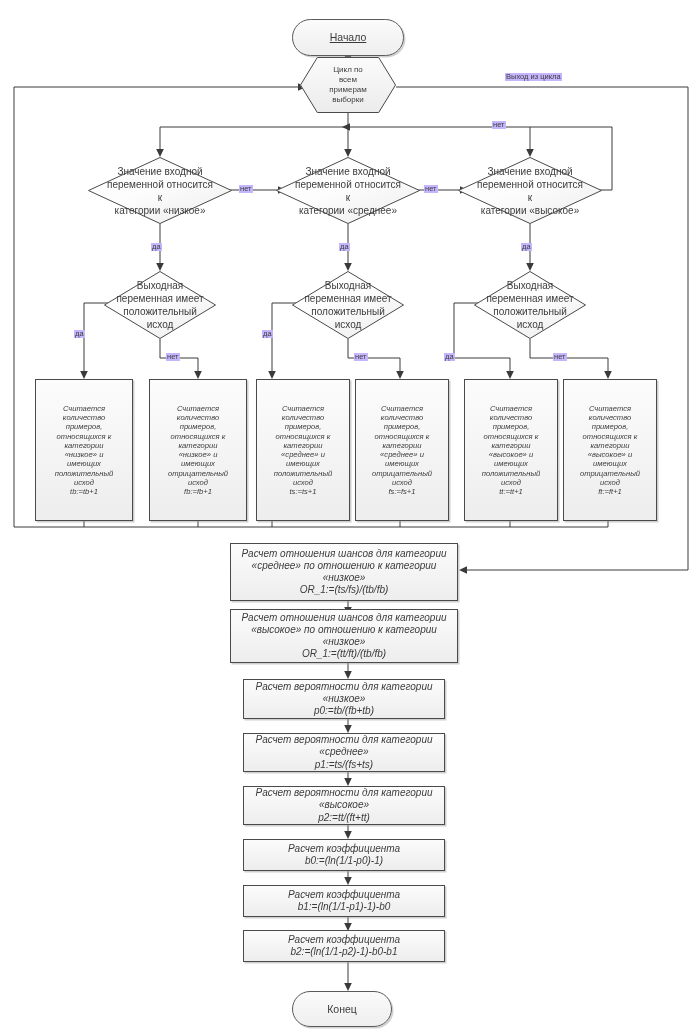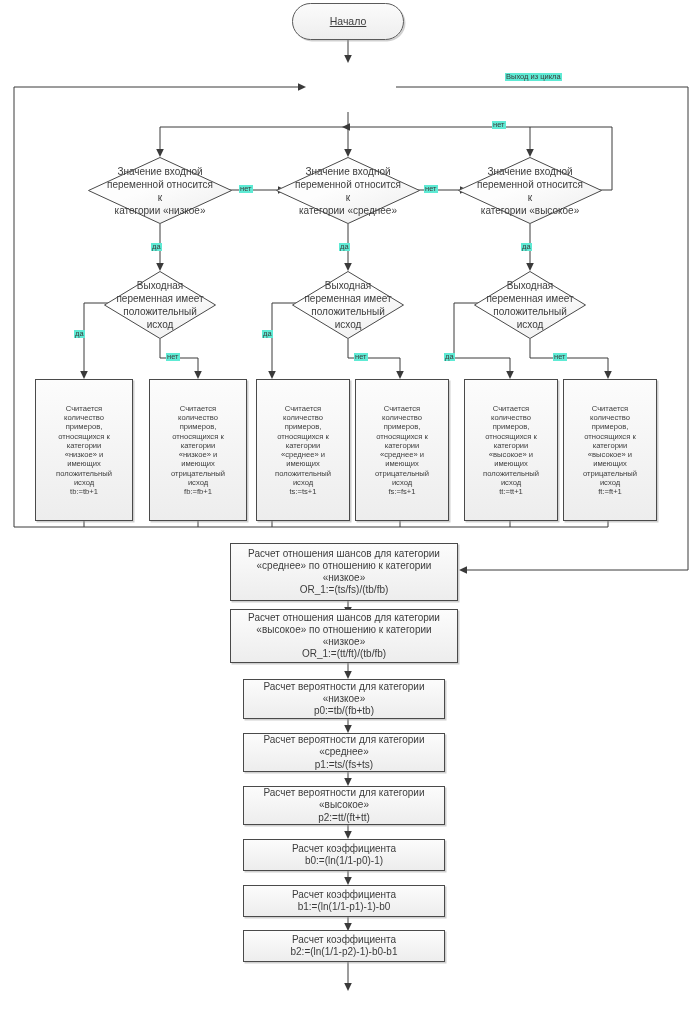--- a/index.html
+++ b/index.html
@@ -27,20 +27,21 @@
     font-size:10.5px;
   }
 
   
   .process{
     border:1px solid #4a4a4a;
     background:linear-gradient(180deg,#fcfcfc 0%,#ededed 100%);
     box-shadow:1.5px 1.5px 0 rgba(160,160,160,.5);
     font-size:7.6px;
     padding:2px 3px;
+    font-style:italic;
   }
   .process.wide{font-size:10px;}
 
   
   .hexwrap{position:absolute;z-index:3;}
   .hexwrap .hexshape{
     position:absolute;inset:0;
     background:linear-gradient(180deg,#fbfbfb 0%,#ebebeb 100%);
     -webkit-clip-path:polygon(18% 0,82% 0,100% 50%,82% 100%,18% 100%,0 50%);
     clip-path:polygon(18% 0,82% 0,100% 50%,82% 100%,18% 100%,0 50%);
@@ -65,21 +66,21 @@
     text-align:center;font-size:10px;color:#3c3c3c;line-height:1.3;white-space:pre-line;
   }
   .diawrap svg{position:absolute;inset:0;overflow:visible;}
 
   
   #wires{position:absolute;left:0;top:0;width:699px;height:1034px;z-index:1;}
   #wires line,#wires path,#wires polyline{stroke:#3a3a3a;stroke-width:1;fill:none;}
   #wires polygon{fill:#3a3a3a;}
 
   .elabel{
-    position:absolute;font-size:7.5px;color:#3c3c3c;background:#5eead4;
+    position:absolute;font-size:7.5px;color:#3c3c3c;background:#c4b5fd;
     padding:0 1px;z-index:2;white-space:nowrap;line-height:1;
   }
 </style>
 </head>
 <body>
 
 <div id="canvas">
 
   <svg id="wires" viewBox="0 0 699 1034">
     <defs></defs>
@@ -197,24 +198,34 @@
   <div class="elabel" style="left:339px;top:243px;">да</div>
   <div class="elabel" style="left:521px;top:243px;">да</div>
 
   <div class="elabel" style="left:74px;top:330px;">да</div>
   <div class="elabel" style="left:166px;top:353px;">нет</div>
   <div class="elabel" style="left:262px;top:330px;">да</div>
   <div class="elabel" style="left:354px;top:353px;">нет</div>
   <div class="elabel" style="left:444px;top:353px;">да</div>
   <div class="elabel" style="left:553px;top:353px;">нет</div>
 
-  <div class="node terminator" style="left:292px;top:3px;width:112px;height:37px;text-decoration:underline;">
+  <div class="node terminator" style="left:292px;top:19px;width:112px;height:37px;text-decoration:underline;">
     <span class="txt">Начало</span>
   </div>
 
+  <div class="hexwrap" style="left:300px;top:57px;width:96px;height:56px;">
+    <div class="hexshape"></div>
+    <svg viewBox="0 0 96 56" preserveAspectRatio="none">
+      <polygon points="17.3,0.5 78.7,0.5 95.5,28 78.7,55.5 17.3,55.5 0.5,28" style="fill:none;stroke:#4a4a4a;stroke-width:1"></polygon>
+    </svg>
+    <div class="hexlabel">Цикл по
+всем
+примерам
+выборки</div>
+  </div>
 
   <div class="diawrap" style="left:88px;top:157px;width:144px;height:67px;">
     <div class="diashape"></div>
     <svg viewBox="0 0 144 67" preserveAspectRatio="none">
       <polygon points="72,0.5 143.5,33.5 72,66.5 0.5,33.5" style="fill:none;stroke:#4a4a4a;stroke-width:1"></polygon>
     </svg>
     <div class="dialabel">Значение входной
 переменной относится к
 категории «низкое»</div>
   </div>
@@ -380,14 +391,17 @@
   </div>
   <div class="node process wide" style="left:243px;top:885px;width:202px;height:32px;">
     <span class="txt">Расчет коэффициента
 b1:=(ln(1/1-p1)-1)-b0</span>
   </div>
   <div class="node process wide" style="left:243px;top:930px;width:202px;height:32px;">
     <span class="txt">Расчет коэффициента
 b2:=(ln(1/1-p2)-1)-b0-b1</span>
   </div>
 
+  <div class="node terminator" style="left:292px;top:991px;width:100px;height:36px;">
+    <span class="txt">Конец</span>
+  </div>
 
 </div>
 
 </body></html>

